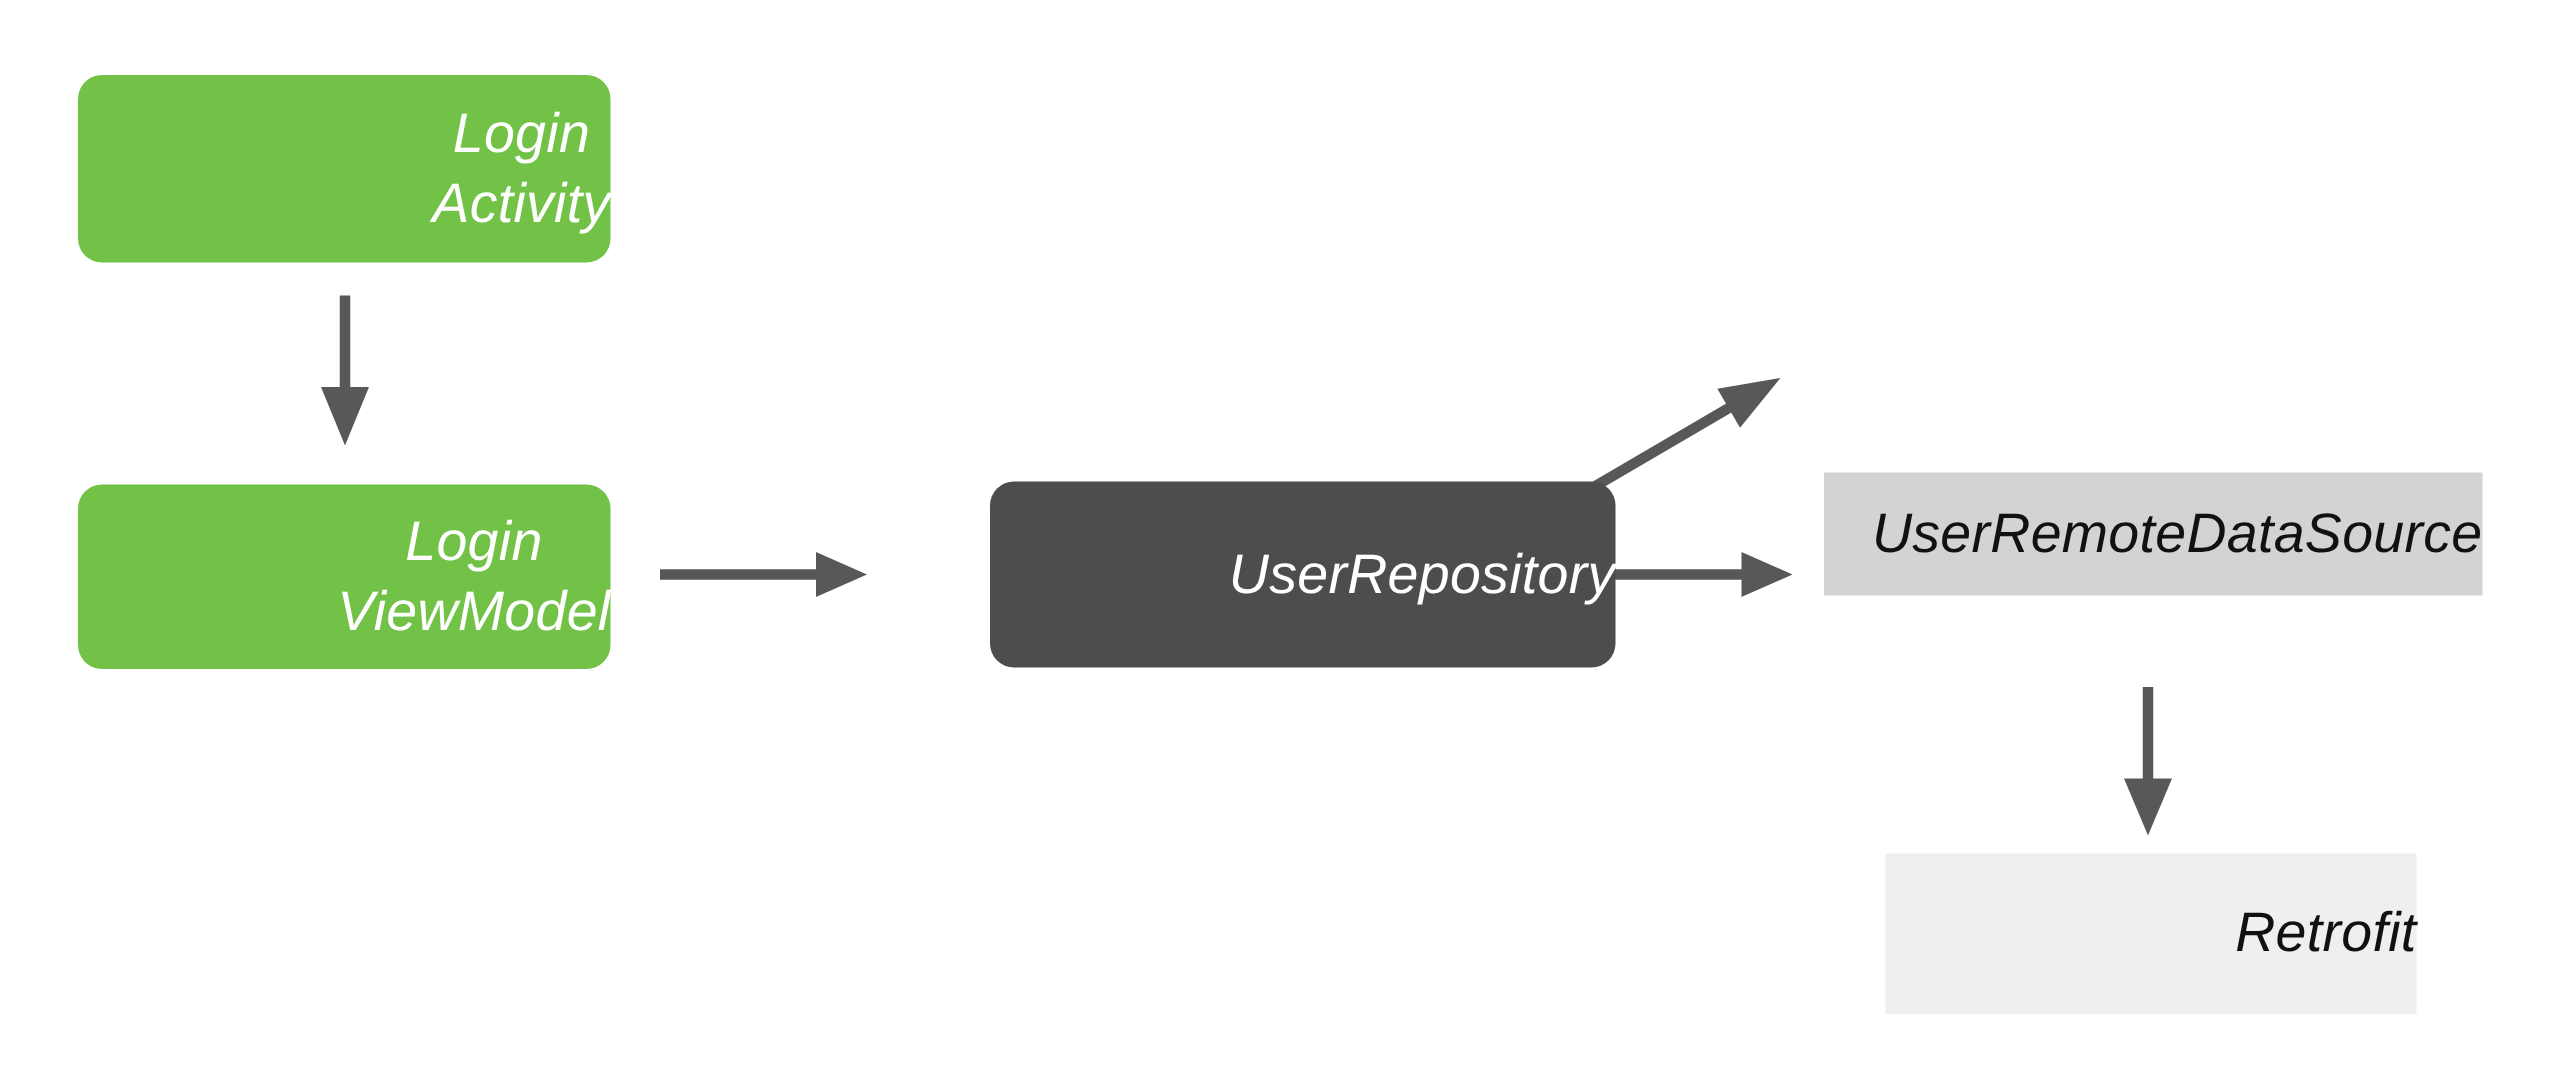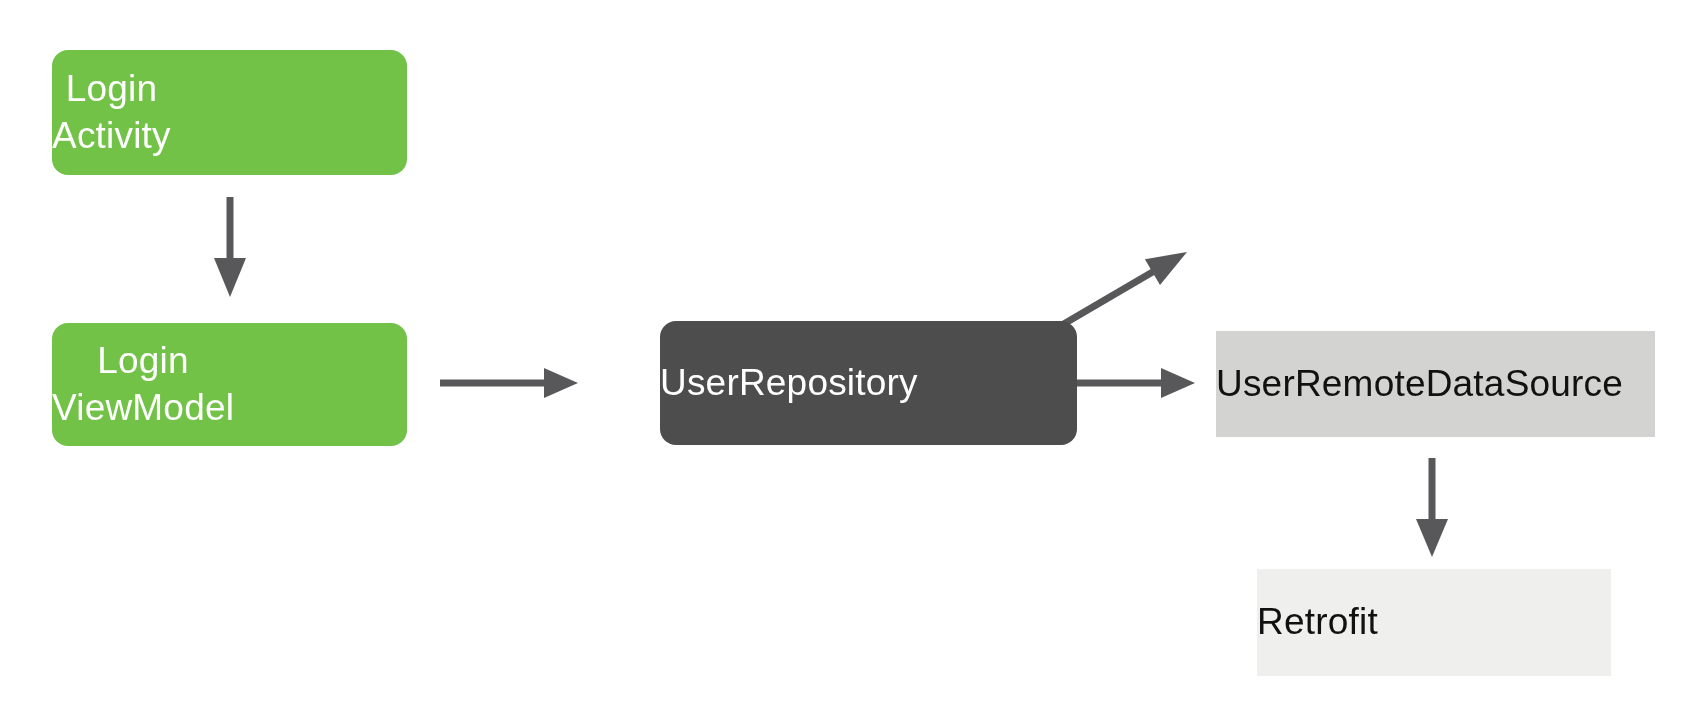--- a/index.html
+++ b/index.html
@@ -27,26 +27,27 @@
     left: 0; top: 0;
     width: 1705px; height: 726px;
     pointer-events: none;
   }
   .edges-layer line { stroke: var(--arrow); stroke-width: 7; }
   .edges-layer polygon { fill: var(--arrow); }
   .node {
     position: absolute;
     display: flex;
     align-items: center;
-    justify-content: flex-start;
+    justify-content: flex-end;
     text-align: center;
     font-size: 37px;
     line-height: 1.26;
     white-space: pre-line;
     letter-spacing: 0.2px;
+    font-style: italic;
   }
   .node--green {
     background: var(--green);
     color: var(--text_light);
     border-radius: 16px;
   }
   .node--dark {
     background: var(--dark_gray);
     color: var(--text_light);
     border-radius: 16px;
@@ -56,21 +57,21 @@
     color: var(--text_dark);
   }
   .node--lighter {
     background: var(--lighter_gray);
     color: var(--text_dark);
   }
   #node-login-activity  { left: 52px;   top: 50px;  width: 355px; height: 125px; }
   #node-login-viewmodel { left: 52px;   top: 323px; width: 355px; height: 123px; }
   #node-user-repository { left: 613px;  top: 321px; width: 417px; height: 124px; margin-left: 47px; }
   #node-user-local      { left: 1215px; top: 160px; width: 440px; height: 105px; }
-  #node-user-remote     { left: 1216px; top: 331px; width: 439px; height: 106px; }
+  #node-user-remote     { left: 1216px; top: 315px; width: 439px; height: 82px; }
   #node-retrofit        { left: 1257px; top: 569px; width: 354px; height: 107px; }
 </style>
 </head>
 <body>
 
 <div class="canvas">
 
   <svg class="edges-layer" viewBox="0 0 1705 726">
     <g>
       <line x1="230" y1="197" x2="230" y2="262"></line>

